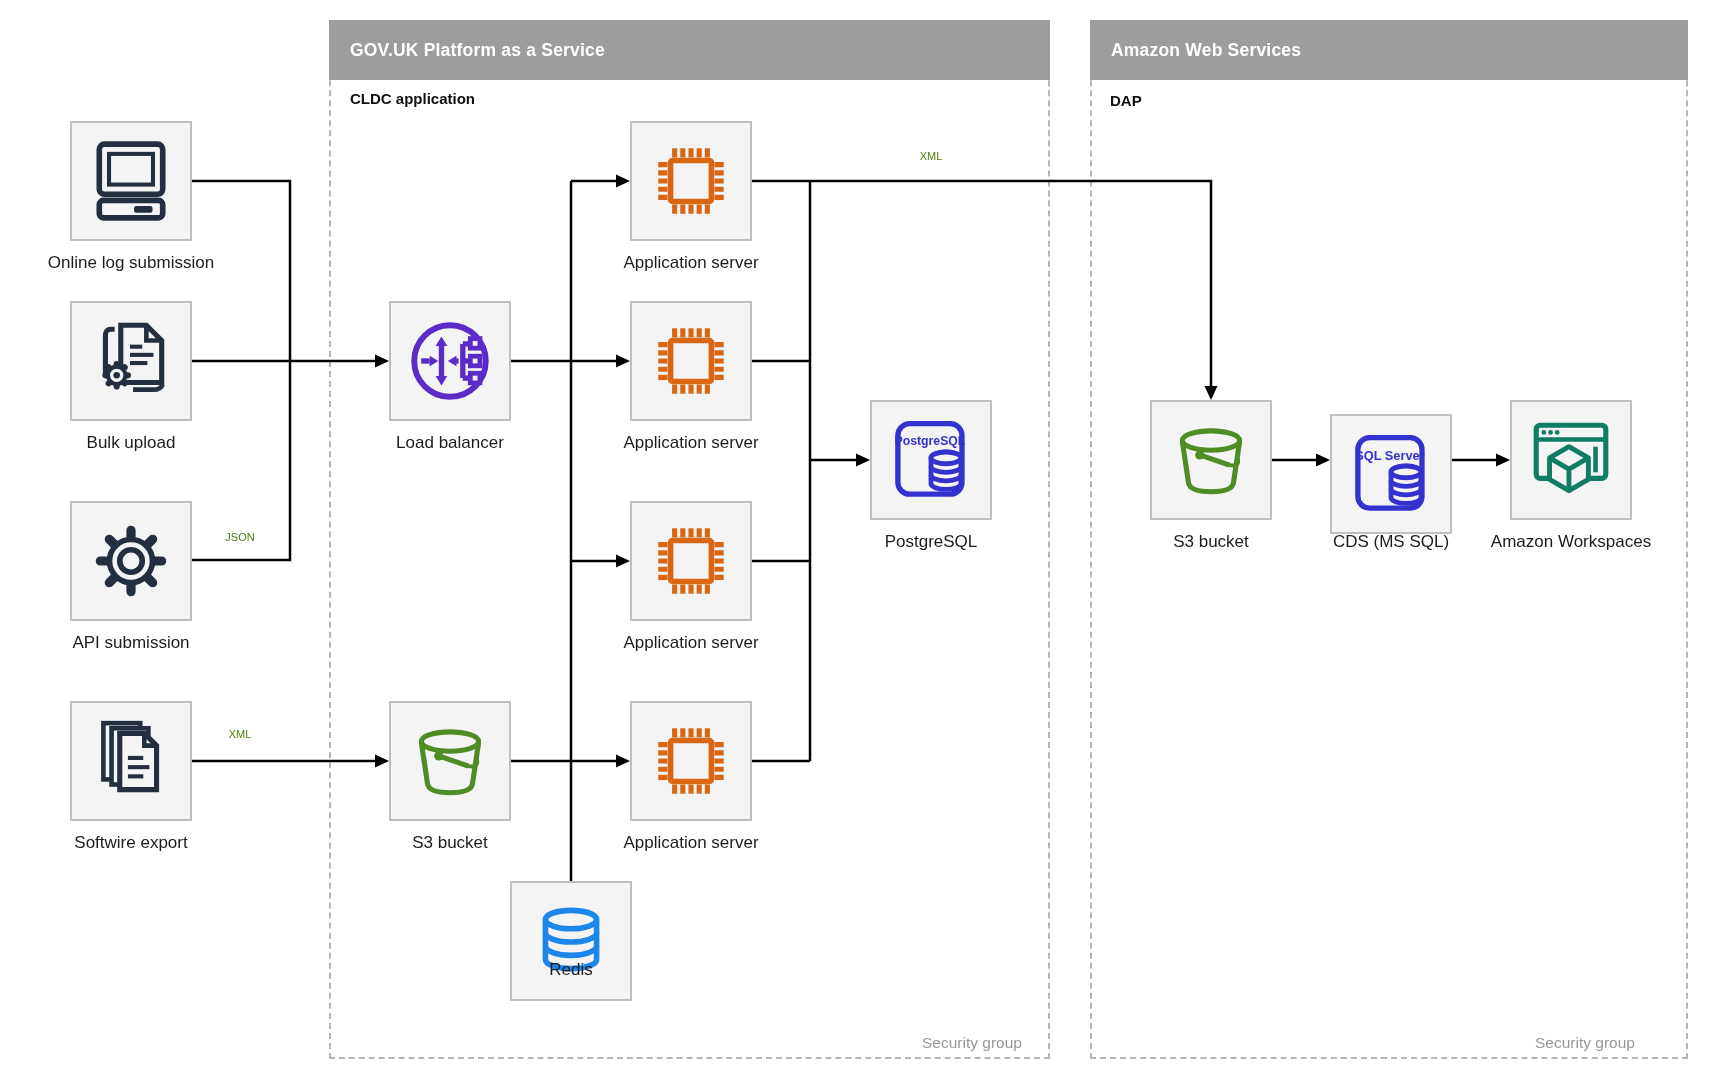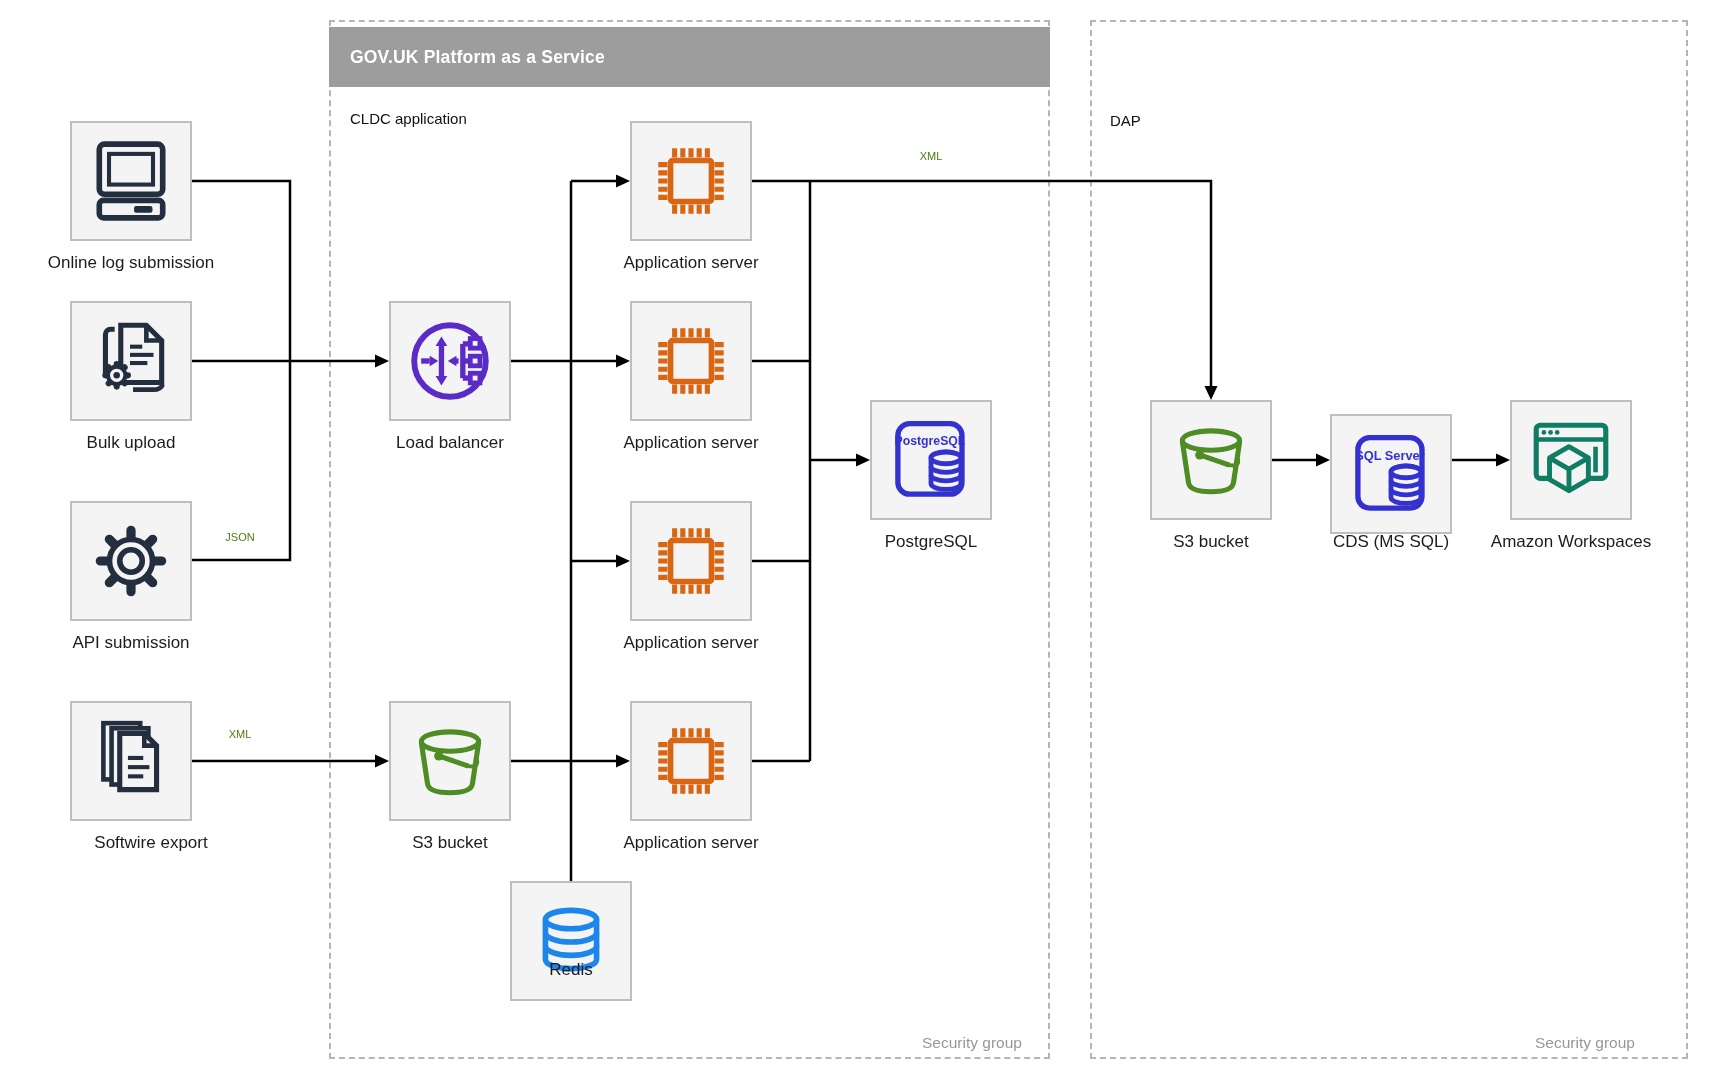--- a/index.html
+++ b/index.html
@@ -1,39 +1,42 @@
 <!DOCTYPE html>
 <html><head>
 <meta charset="utf-8">
 <style>
   html,body{margin:0;padding:0;background:#ffffff;}
   .canvas{position:relative;width:1712px;height:1082px;background:#ffffff;overflow:hidden;
           font-family:"Liberation Sans",sans-serif;}
   .panel{position:absolute;border:2px dashed #b5b5b5;box-sizing:border-box;z-index:0;background:#ffffff;}
   .panel-header{position:absolute;height:60px;background:#9d9d9e;z-index:1;display:flex;align-items:center;}
   .panel-title{color:#ffffff;font-size:17.5px;font-weight:bold;padding-left:21px;letter-spacing:.2px;}
-  .panel-sublabel{position:absolute;font-size:15px;font-weight:normal;color:#111111;z-index:1;margin-top:20px;}
+  .panel-sublabel{position:absolute;font-size:15px;font-weight:bold;color:#111111;z-index:1;}
   .panel-footer{position:absolute;font-size:15.5px;color:#95989b;z-index:1;}
   .wires{position:absolute;left:0;top:0;z-index:2;}
   .node{position:absolute;width:122px;height:120px;background:#f4f4f5;border:2px solid #bfbfbf;
         box-sizing:border-box;z-index:3;display:flex;align-items:center;justify-content:center;}
   .node-label{position:absolute;width:260px;text-align:center;font-size:17px;color:#1c1c1c;z-index:3;}
   .edge-label{position:absolute;font-size:11px;color:#4d7c0f;z-index:3;transform:translateX(-50%);white-space:nowrap;}
   svg{display:block;}
 </style>
 </head>
 <body>
 
 <div class="canvas">
 
   <div class="panel" style="left:329px;top:20px;width:721px;height:1039px;"></div>
   <div class="panel" style="left:1090px;top:20px;width:598px;height:1039px;"></div>
 
-  <div class="panel-header" style="left:329px;top:20px;width:721px;margin-top:7px;">
+  <div class="panel-header" style="left:329px;top:20px;width:721px;">
     <span class="panel-title">GOV.UK Platform as a Service</span>
+  </div>
+  <div class="panel-header" style="left:1090px;top:20px;width:598px;">
+    <span class="panel-title">Amazon Web Services</span>
   </div>
 
   <div class="panel-sublabel" style="left:350px;top:90px;">CLDC application</div>
   <div class="panel-sublabel" style="left:1110px;top:92px;">DAP</div>
 
   <div class="panel-footer" style="left:922px;top:1034px;">Security group</div>
   <div class="panel-footer" style="left:1535px;top:1034px;">Security group</div>
 
   <svg class="wires" width="1712" height="1082" viewBox="0 0 1712 1082">
     <g stroke="#000000" stroke-width="2.5" fill="none">
@@ -123,21 +126,21 @@
         <rect x="17" y="7" width="36" height="55" stroke-width="4.5"></rect>
         <rect x="25" y="12" width="36" height="55" stroke-width="4.5"></rect>
         <path d="M33,17 H57 L69,29 V72 H33 Z" stroke-width="5"></path>
         <path d="M57,17 V29 H69" stroke-width="4.5" fill="none"></path>
         <path d="M41,41 H56" stroke-width="4" fill="none"></path>
         <path d="M41,50 H62" stroke-width="4" fill="none"></path>
         <path d="M41,59 H56" stroke-width="4" fill="none"></path>
       </g>
     </svg>
   </div>
-  <div class="node-label" style="left:1px;top:833px;padding-left:20px;">Softwire export</div>
+  <div class="node-label" style="left:1px;top:833px;">Softwire export</div>
 
   <div class="node" style="left:389px;top:301px;">
     <svg width="94" height="94" viewBox="0 0 88 88">
       <circle cx="44" cy="44" r="33.5" fill="none" stroke="#5b2bc8" stroke-width="5.5"></circle>
       <g stroke="#5b2bc8" stroke-width="5" fill="none">
         <path d="M36,29 V59"></path>
         <path d="M17,44 h8"></path>
         <path d="M47,44 h5"></path>
         <path d="M56,28 V60"></path>
         <path d="M56,28 h8"></path>

